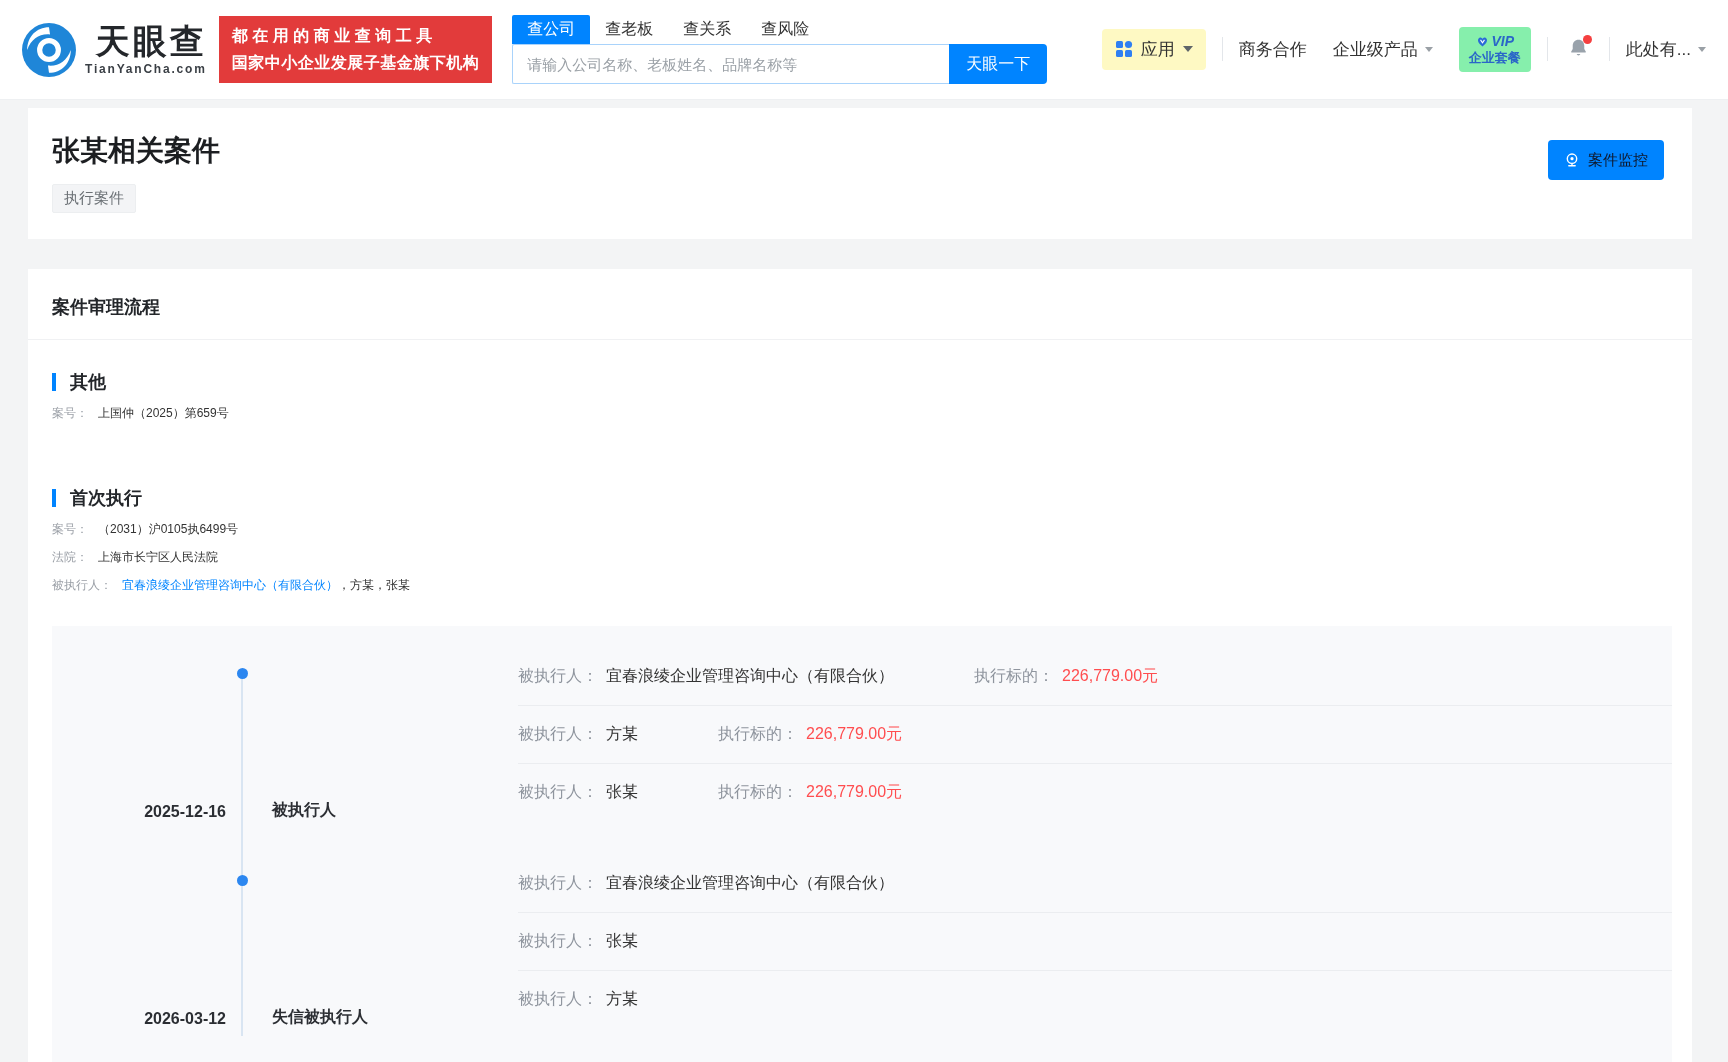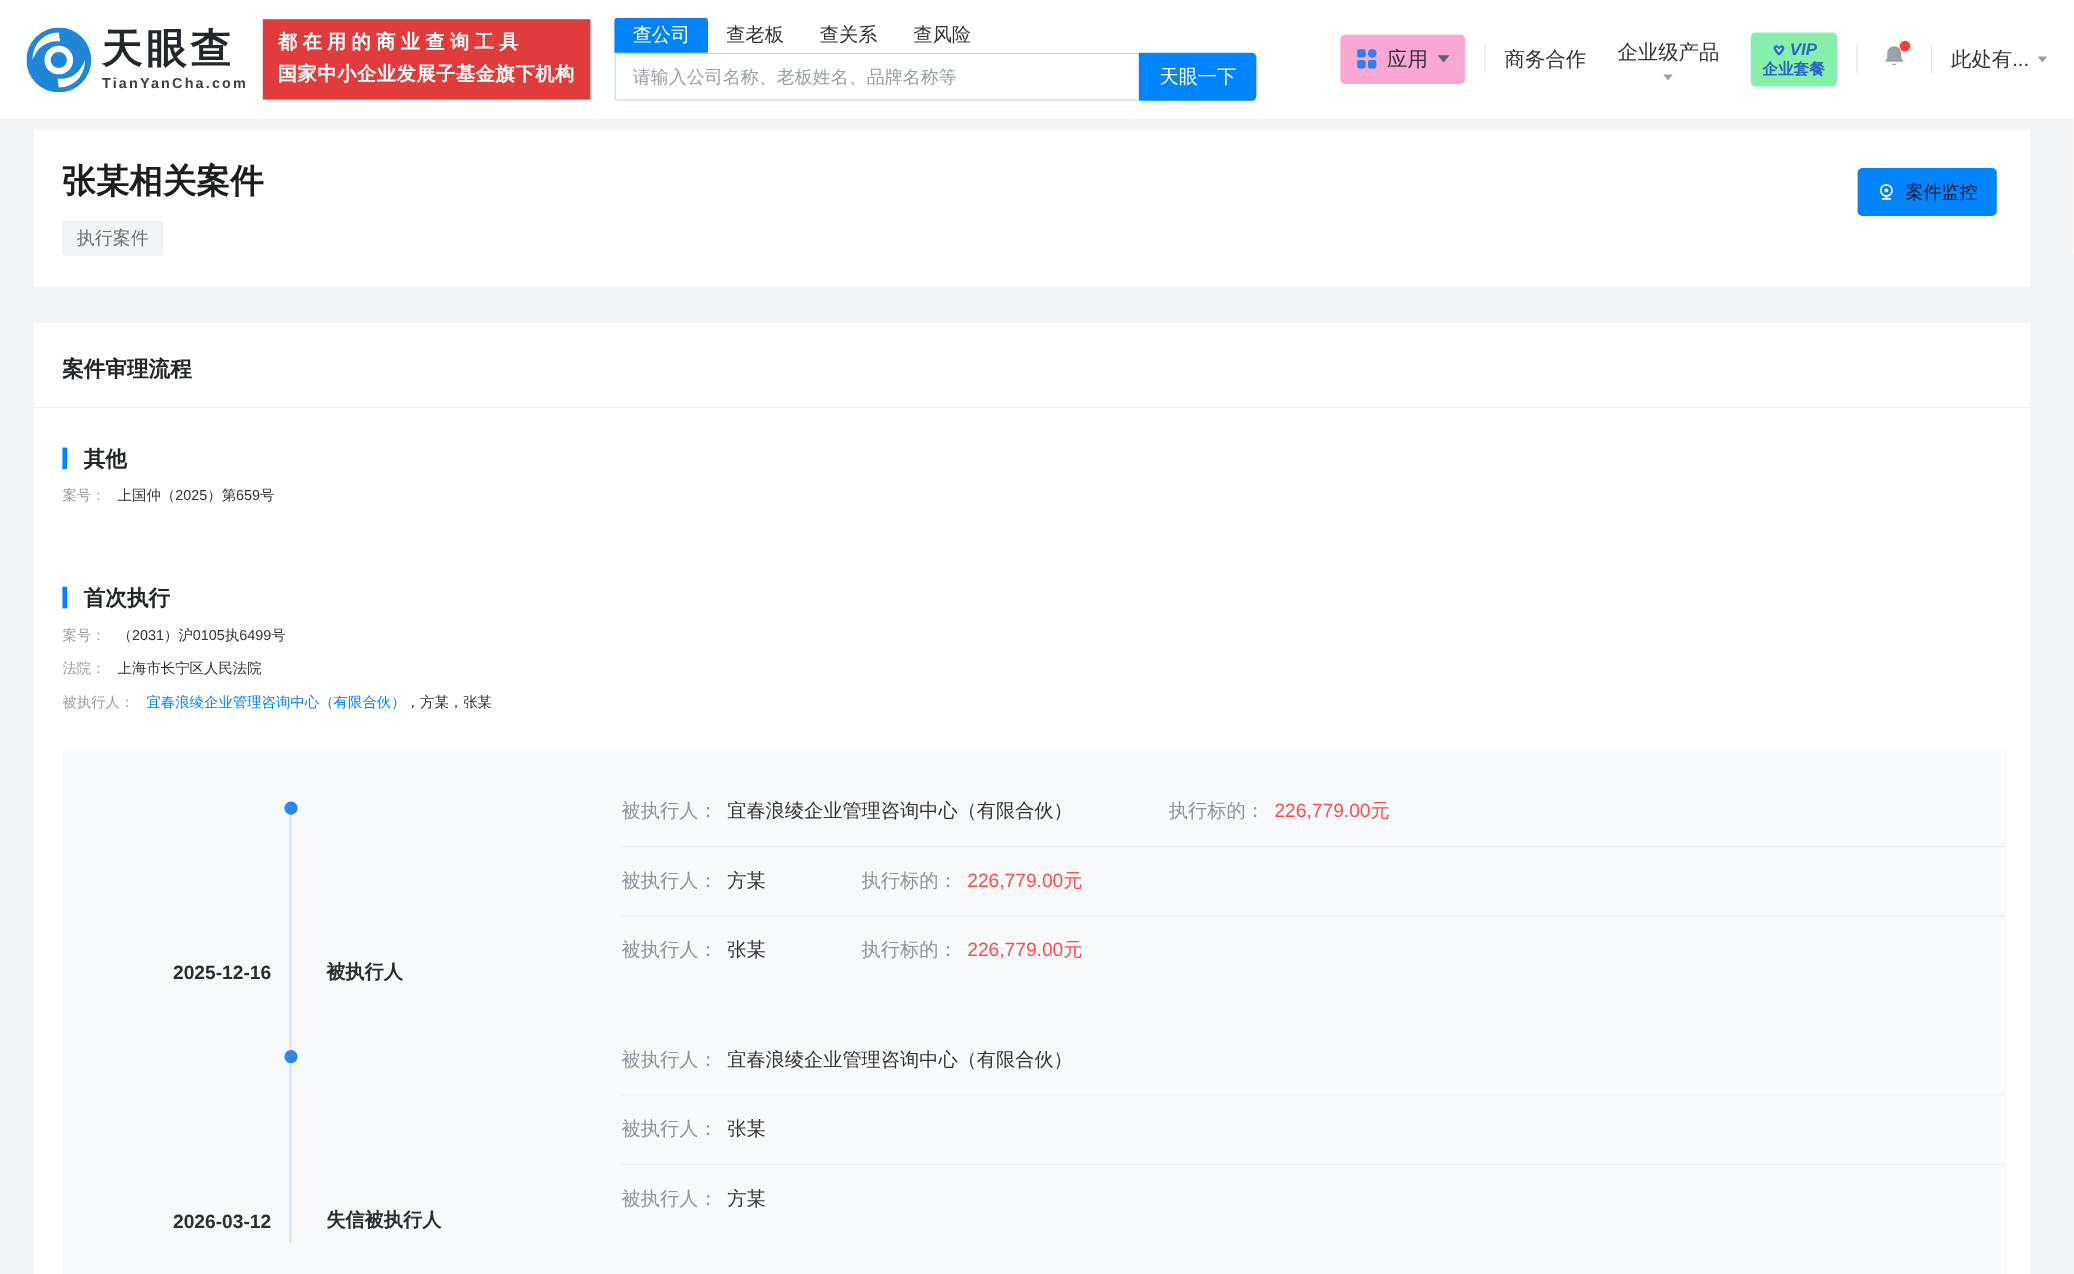--- a/index.html
+++ b/index.html
@@ -8,21 +8,21 @@
     background:#f3f4f5;
     font-family:"Liberation Sans","DejaVu Sans",sans-serif;
     color:#333;
   }
   
   .header{
     height:100px;background:#fff;border-bottom:1px solid #eef0f2;
     display:flex;align-items:center;padding:0 22px;box-sizing:border-box;
   }
   .logo{display:flex;align-items:center;gap:9px;cursor:pointer;}
-  .logo-txt{display:flex;flex-direction:column;}
+  .logo-txt{display:flex;flex-direction:column;text-align:right;}
   .logo-cn{font-size:34px;font-weight:700;color:#24272b;letter-spacing:3px;line-height:1;}
   .logo-en{font-size:12px;font-weight:700;color:#3a3f45;letter-spacing:1.8px;margin-top:4px;}
   .slogan{
     margin-left:12px;background:#e23b3b;color:#fff;
     padding:7px 13px;font-size:16px;font-weight:600;line-height:1.65;
   }
   .slogan-l1{letter-spacing:4.5px;}
   .slogan-l2{letter-spacing:.5px;}
   .search-block{margin-left:20px;width:535px;}
   .search-tabs{display:flex;}
@@ -34,28 +34,28 @@
     font-size:15px;color:#333;outline:none;border-radius:2px 0 0 2px;
     font-family:inherit;box-sizing:border-box;
   }
   .search-input::placeholder{color:#9aa0a6;}
   .search-btn{
     width:98px;background:#0084ff;color:#fff;border:none;font-size:16px;
     border-radius:0 4px 4px 0;cursor:pointer;font-family:inherit;
   }
   .header-right{margin-left:auto;display:flex;align-items:center;}
   .apps-btn{
-    display:flex;align-items:center;gap:8px;background:#f9a8d4;border-radius:4px;
+    display:flex;align-items:center;gap:8px;background:#fef9c3;border-radius:4px;
     padding:9px 13px;font-size:17px;color:#333;font-weight:500;cursor:pointer;
   }
   .caret{width:0;height:0;border-left:5px solid transparent;border-right:5px solid transparent;border-top:6px solid #5f6569;}
   .caret.sm{border-left-width:4px;border-right-width:4px;border-top-width:5px;border-top-color:#9aa0a6;}
   .v-div{width:1px;height:24px;background:#e3e6ea;margin:0 16px;}
   .nav-link{font-size:17px;color:#333;cursor:pointer;white-space:nowrap;text-decoration:none;}
-  .nav-link.with-caret{display:flex;align-items:center;gap:7px;margin-left:26px;flex-direction:column;}
+  .nav-link.with-caret{display:flex;align-items:center;gap:7px;margin-left:26px;}
   .vip-badge{
     margin-left:26px;background:#86efac;border-radius:4px;padding:5px 10px;
     text-align:center;color:#2a66c8;font-weight:700;font-size:13px;line-height:1.3;cursor:pointer;
   }
   .vip-top{display:flex;align-items:center;justify-content:center;gap:3px;font-style:italic;font-size:14px;}
   .bell{position:relative;cursor:pointer;margin:0 4px;}
   .bell-dot{position:absolute;top:-2px;right:-3px;width:9px;height:9px;background:#f53f3f;border-radius:50%;}
   .user-menu{display:flex;align-items:center;gap:7px;font-size:17px;color:#333;cursor:pointer;}
   
   .card{background:#fff;margin:0 36px 0 28px;}

